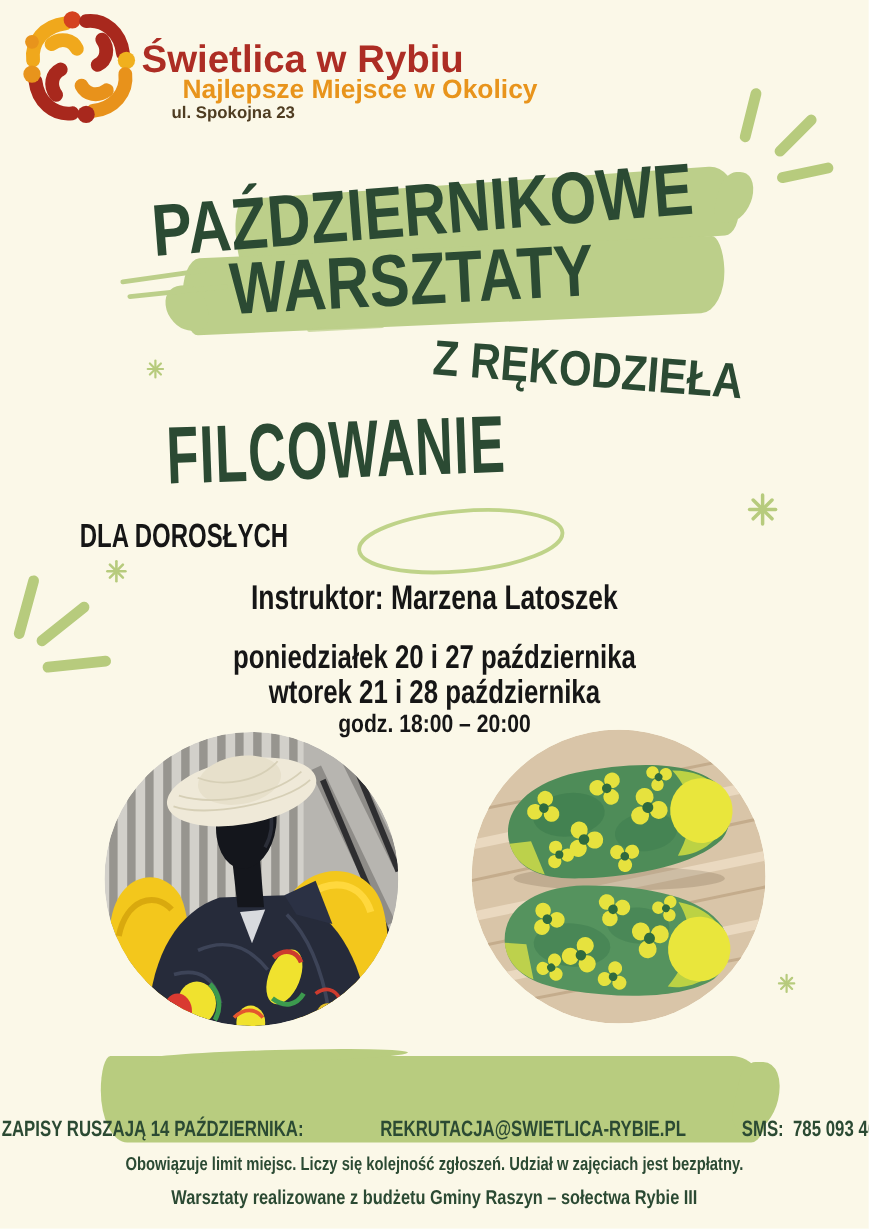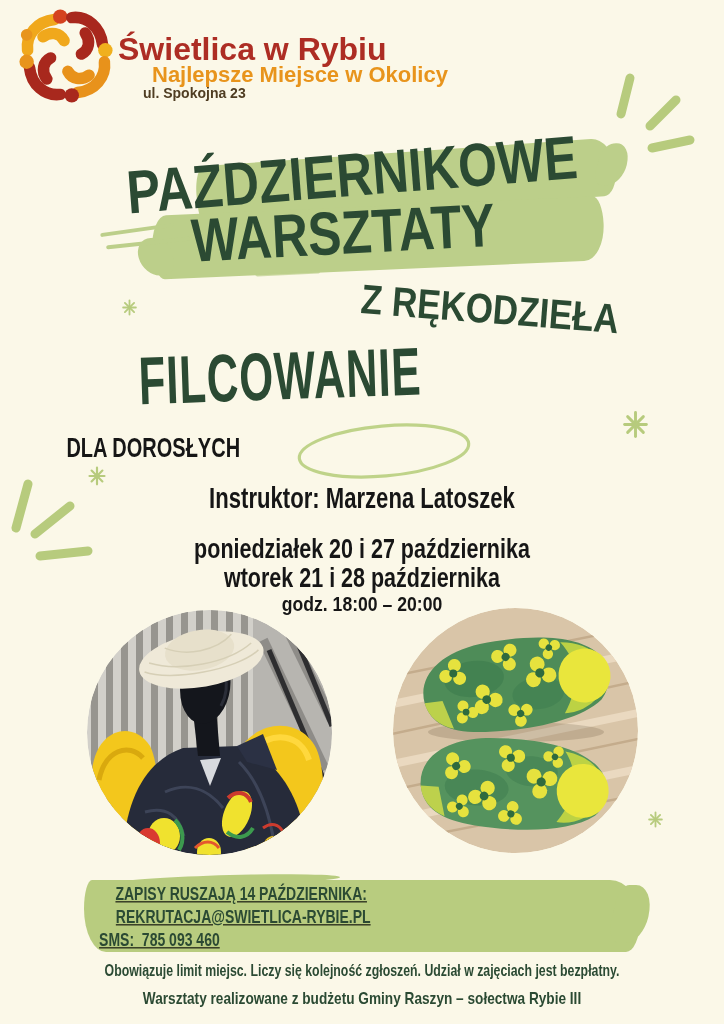--- a/index.html
+++ b/index.html
@@ -55,21 +55,21 @@
 
   
   .banner{position:absolute; left:84px; top:880px; width:556px; height:72px;
           background:var(--accentGreen,#B8CC7F);
           border-radius:8px 30px 14px 22px / 40% 55% 45% 60%; z-index:1;}
   .banner::before{content:""; position:absolute; left:36px; top:-5px; width:220px; height:10px;
           background:inherit; border-radius:50%; transform:rotate(-1.5deg);}
   .banner::after{content:""; position:absolute; right:-9px; top:5px; width:36px; height:58px;
           background:inherit; transform:skewX(-13deg); border-radius:30% 60% 50% 40%;}
   .banner-text{position:absolute; left:84px; top:882px; width:556px; z-index:2;
-          display:flex; flex-direction:column; align-items:flex-start; justify-content:center; height:70px;text-decoration:underline;}
+          display:flex; align-items:flex-end; justify-content:center; height:70px;}
   .banner-line{font-weight:bold; color:var(--darkGreen,#2B4A33); font-size:17.5px; line-height:23px;
           transform:scale(.8,1.05); white-space:pre; text-align:center;}
 
   
   .footer-line{position:absolute; left:0; width:724px; text-align:center; font-weight:bold;
           color:var(--darkGreen,#2B4A33); white-space:nowrap;}
   .footer1{top:963px; font-size:14.5px; transform:scale(.85,1.08);}
   .footer2{top:990px; font-size:15.5px; transform:scale(.88,1.08);}
 
   .decor{position:absolute; z-index:1;}

